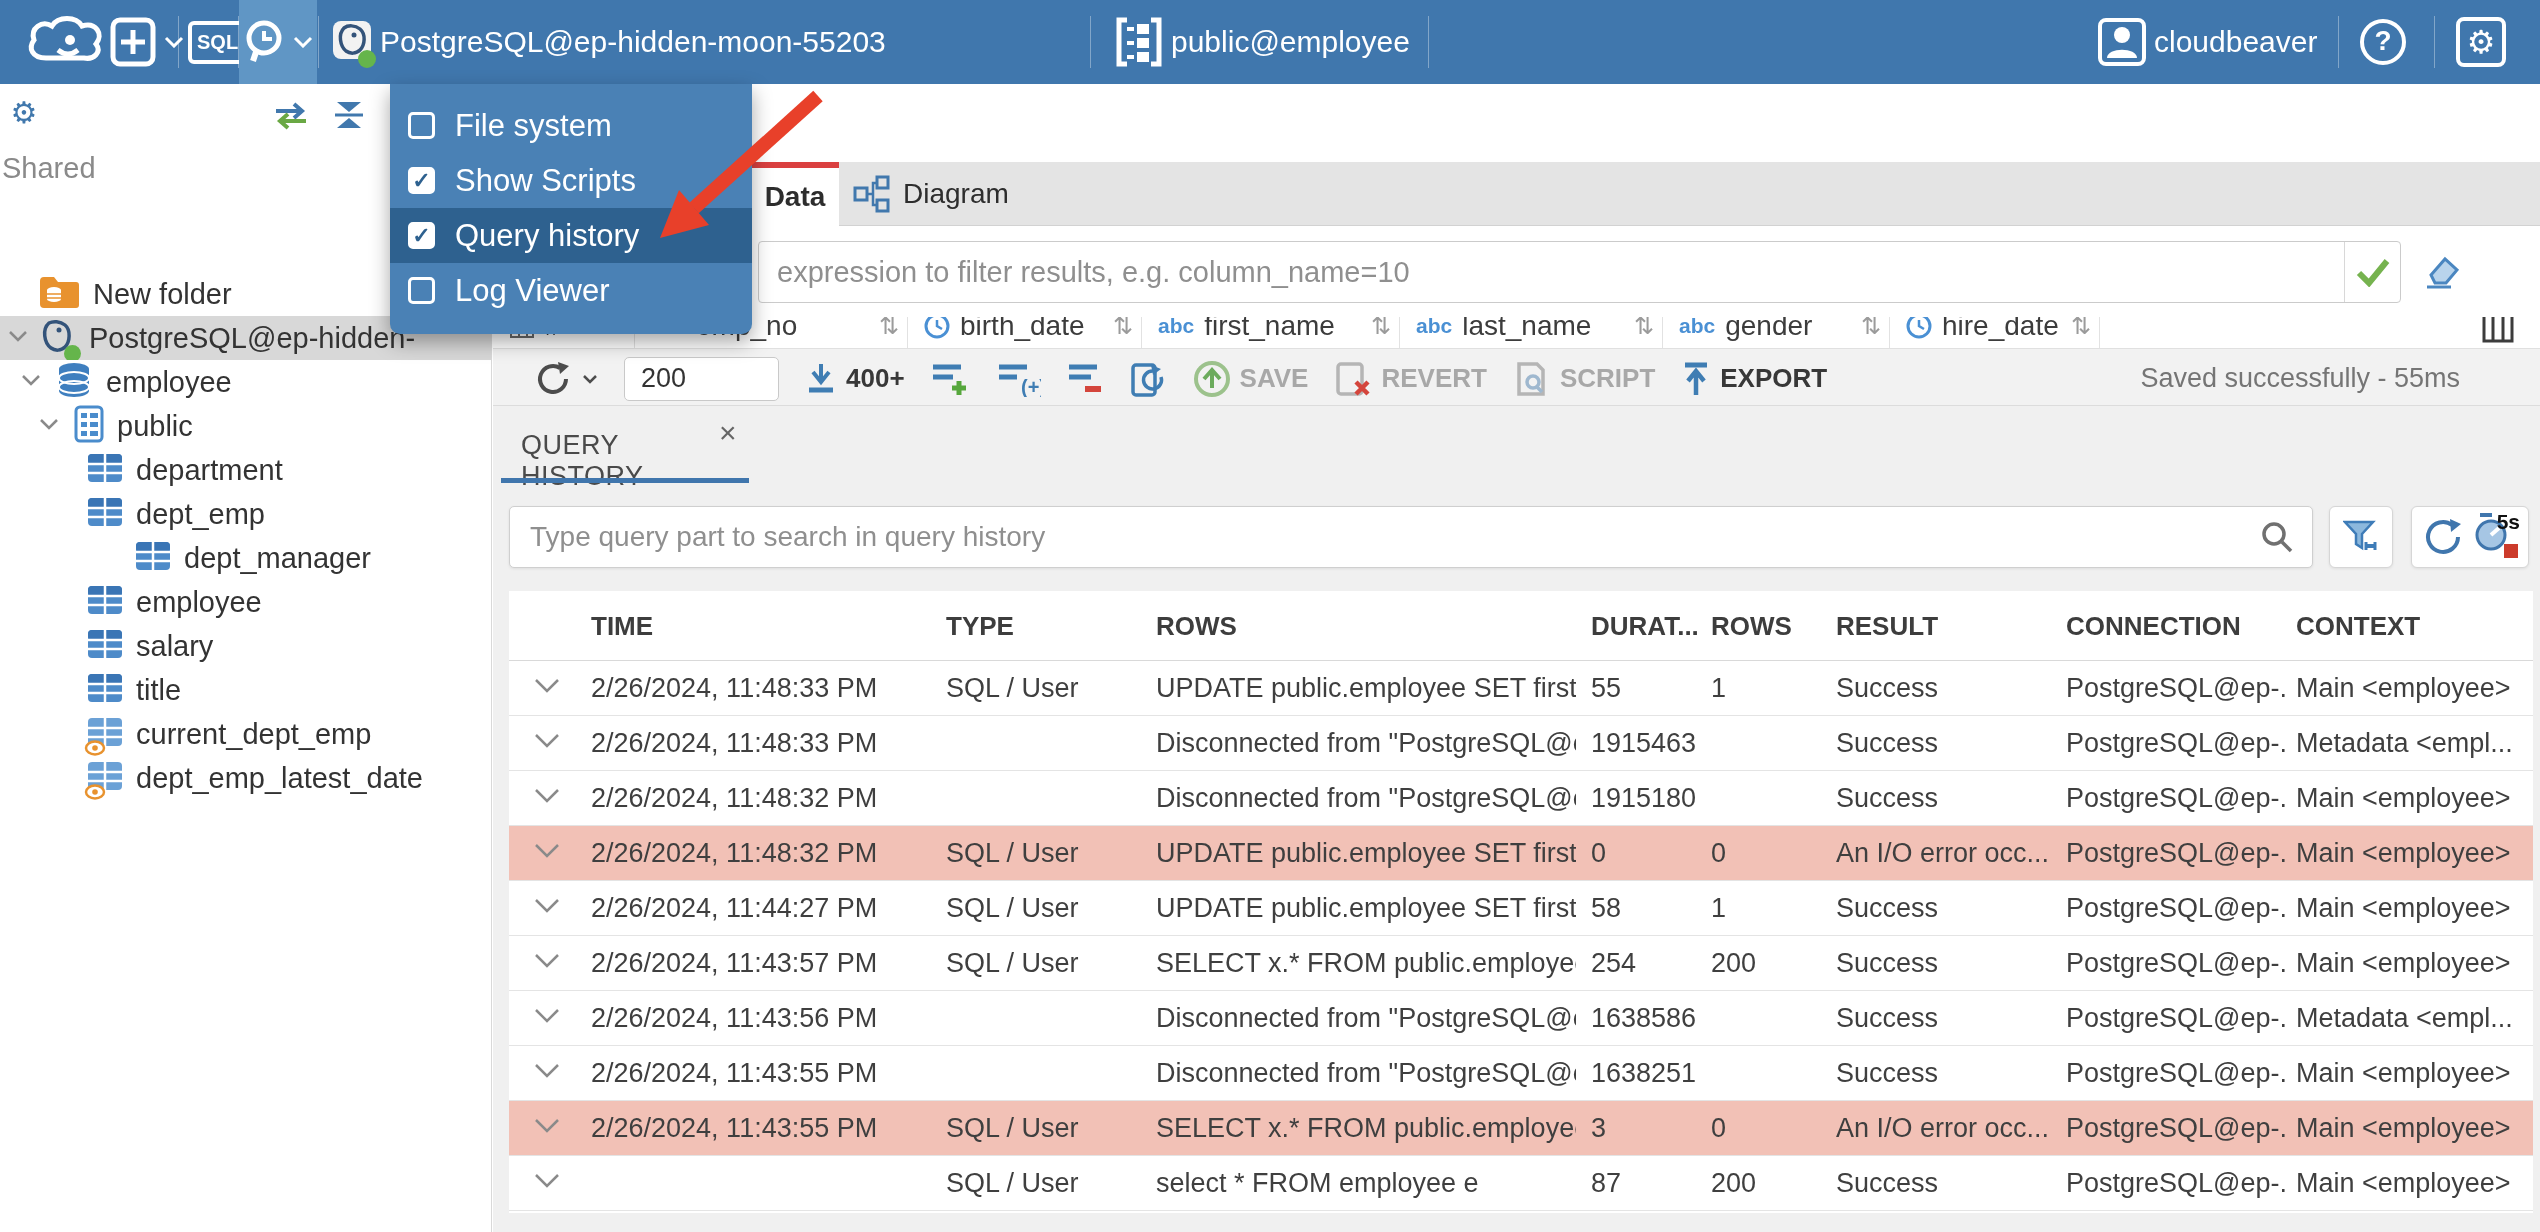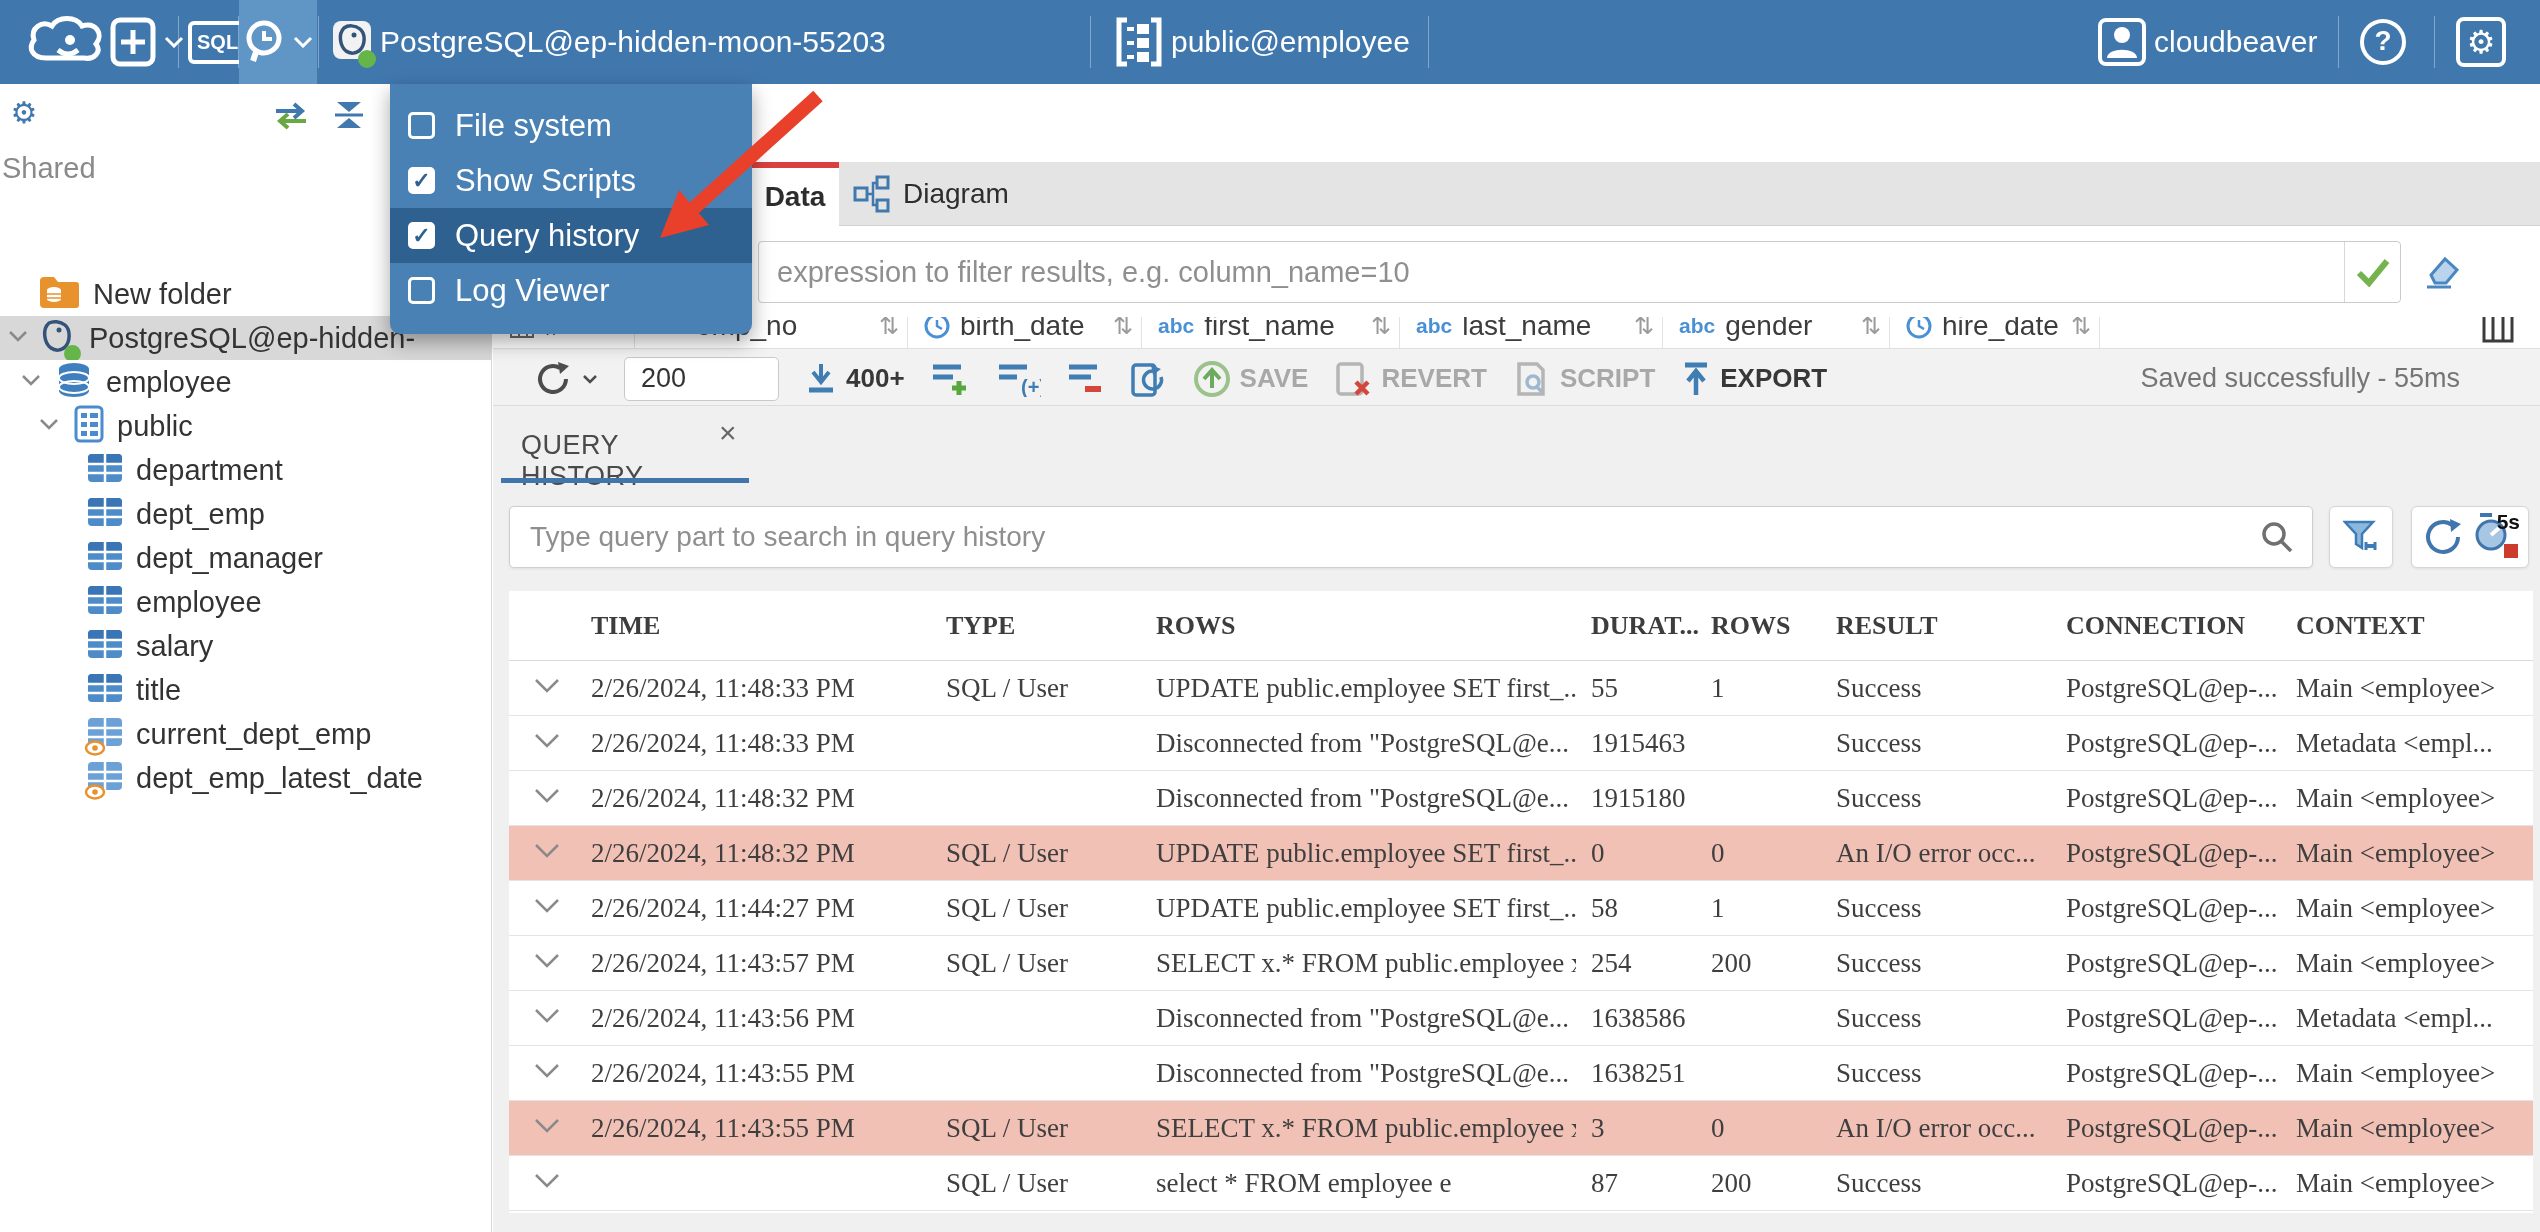--- a/index.html
+++ b/index.html
@@ -98,21 +98,21 @@
   #qh-filter-btn { position:absolute; left:1836px; top:100px; width:64px; height:62px; background:#fff;
     border:1px solid #d6d6d6; border-radius:6px; box-shadow:0 1px 3px rgba(0,0,0,.08);
     display:flex; align-items:center; justify-content:center; cursor:pointer; }
   #qh-refresh-group { position:absolute; left:1918px; top:100px; width:118px; height:62px; background:#fff;
     border:1px solid #d6d6d6; border-radius:6px; box-shadow:0 1px 3px rgba(0,0,0,.08);
     display:flex; align-items:center; justify-content:space-evenly; }
   .timer-wrap { position:relative; width:44px; height:50px; cursor:pointer; }
   .timer-5s { position:absolute; right:-2px; top:-2px; font-size:21px; font-weight:bold; color:#111; }
   .timer-sq { position:absolute; right:0px; bottom:4px; width:14px; height:14px; background:#cc3b2b; }
 
-  #qh-table { position:absolute; left:16px; top:185px; width:2024px; height:622px; background:#fff;font-family:Liberation Serif, serif; }
+  #qh-table { position:absolute; left:16px; top:185px; width:2024px; height:622px; background:#fff; }
   .qh-hcell { position:absolute; top:0; height:70px; line-height:70px; font-size:26px; font-weight:bold;
     color:#3d3d3d; white-space:nowrap; }
   #qh-header { position:absolute; left:0; top:0; width:2024px; height:70px; border-bottom:1px solid #d9d9d9; }
   .qh-row { position:absolute; left:0; width:2024px; height:55px; border-bottom:1px solid #e4e4e4;
     background:#fff; cursor:pointer; }
   .qh-row.err { background:#f2c1b6; }
   .qh-cell { position:absolute; top:0; height:55px; line-height:55px; font-size:27px; color:#3f3f3f;
     white-space:nowrap; overflow:hidden; }
   .row-chev { position:absolute; left:24px; top:16px; }
 </style>
@@ -295,21 +295,21 @@
           <span class="tree-chev" style="margin-left:60px;width:30px"></span>
           <span class="tree-icon" style="margin-left:-3px"><svg width="36" height="30" viewBox="0 0 36 30">
       <rect x="1" y="1" width="34" height="28" rx="4" fill="#4e8bc9"></rect>
       <rect x="1" y="1" width="34" height="10" rx="4" fill="#3a75b5"></rect>
       <line x1="1" y1="11" x2="35" y2="11" stroke="#fff" stroke-width="2.5"></line>
       <line x1="1" y1="20" x2="35" y2="20" stroke="#fff" stroke-width="2.5"></line>
       <line x1="18" y1="1" x2="18" y2="29" stroke="#fff" stroke-width="2.5"></line>
             </svg></span>
           <span class="tree-label">dept_emp</span>
         </div>
-        <div class="tree-row" style="top: 452px;">
+        <div class="tree-row" style="top: 452px; margin-left: 48px;">
           <span class="tree-chev" style="margin-left:60px;width:30px"></span>
           <span class="tree-icon" style="margin-left:-3px"><svg width="36" height="30" viewBox="0 0 36 30">
       <rect x="1" y="1" width="34" height="28" rx="4" fill="#4e8bc9"></rect>
       <rect x="1" y="1" width="34" height="10" rx="4" fill="#3a75b5"></rect>
       <line x1="1" y1="11" x2="35" y2="11" stroke="#fff" stroke-width="2.5"></line>
       <line x1="1" y1="20" x2="35" y2="20" stroke="#fff" stroke-width="2.5"></line>
       <line x1="18" y1="1" x2="18" y2="29" stroke="#fff" stroke-width="2.5"></line>
             </svg></span>
           <span class="tree-label">dept_manager</span>
         </div>

